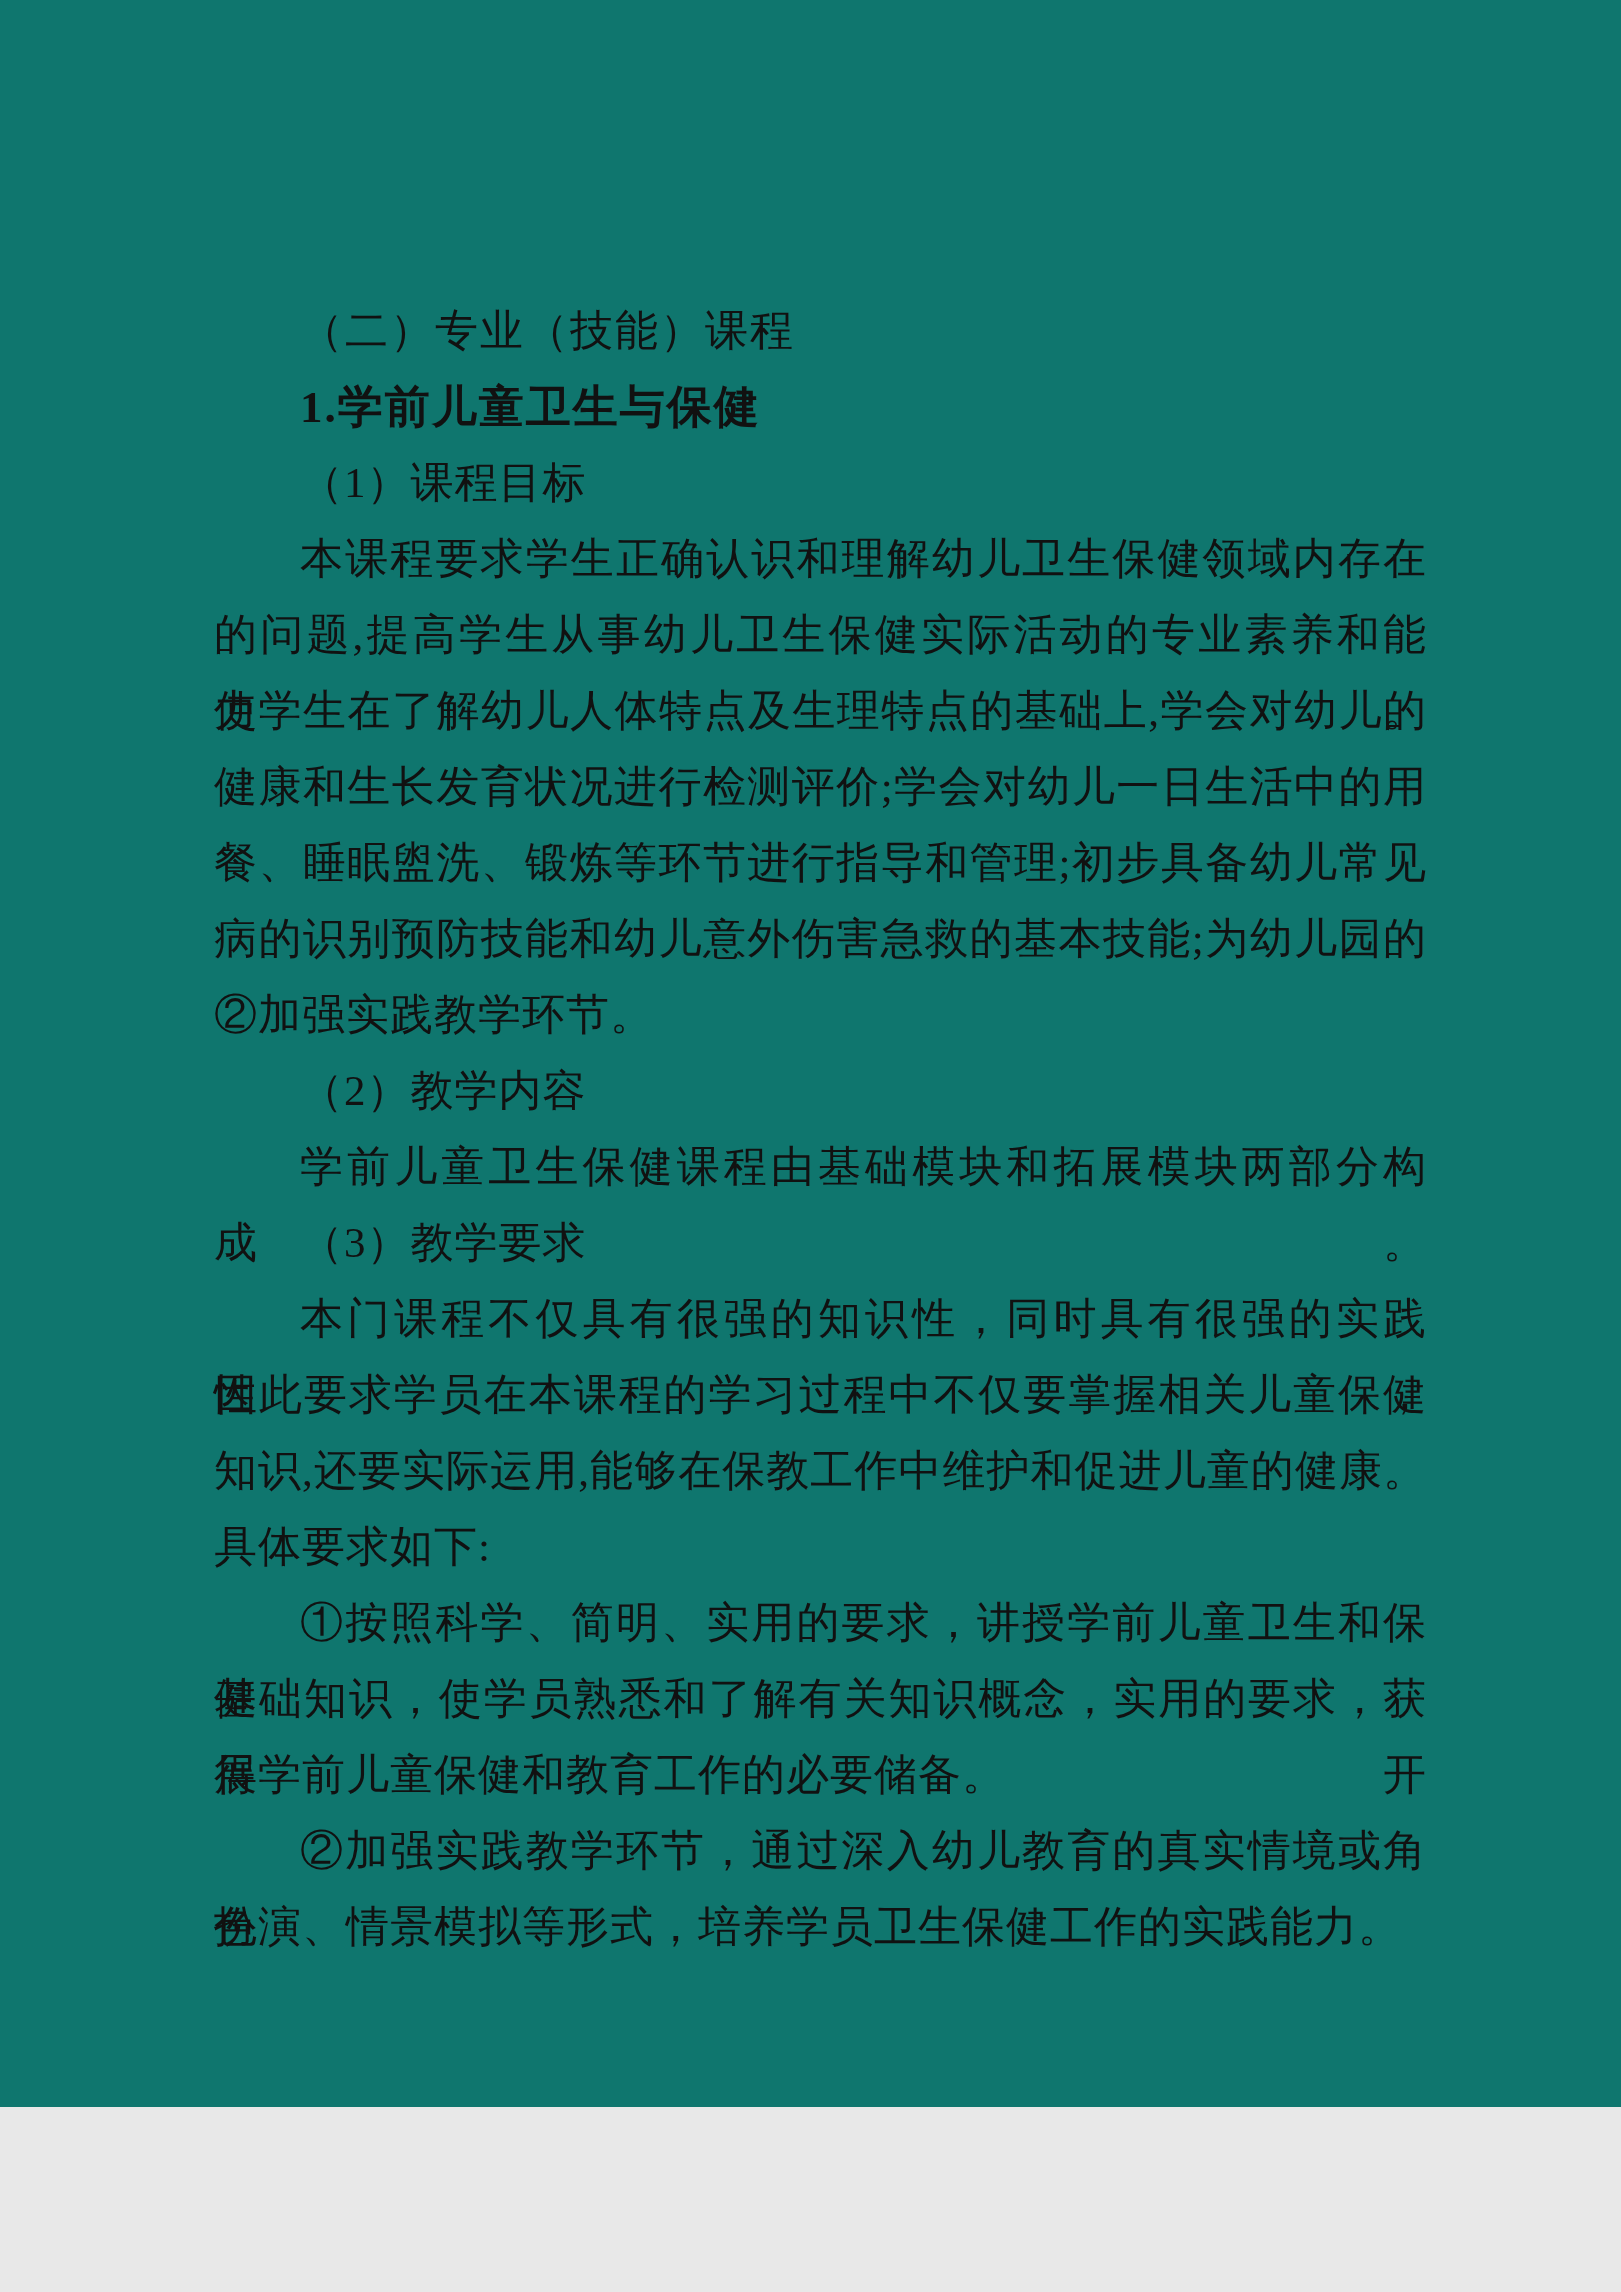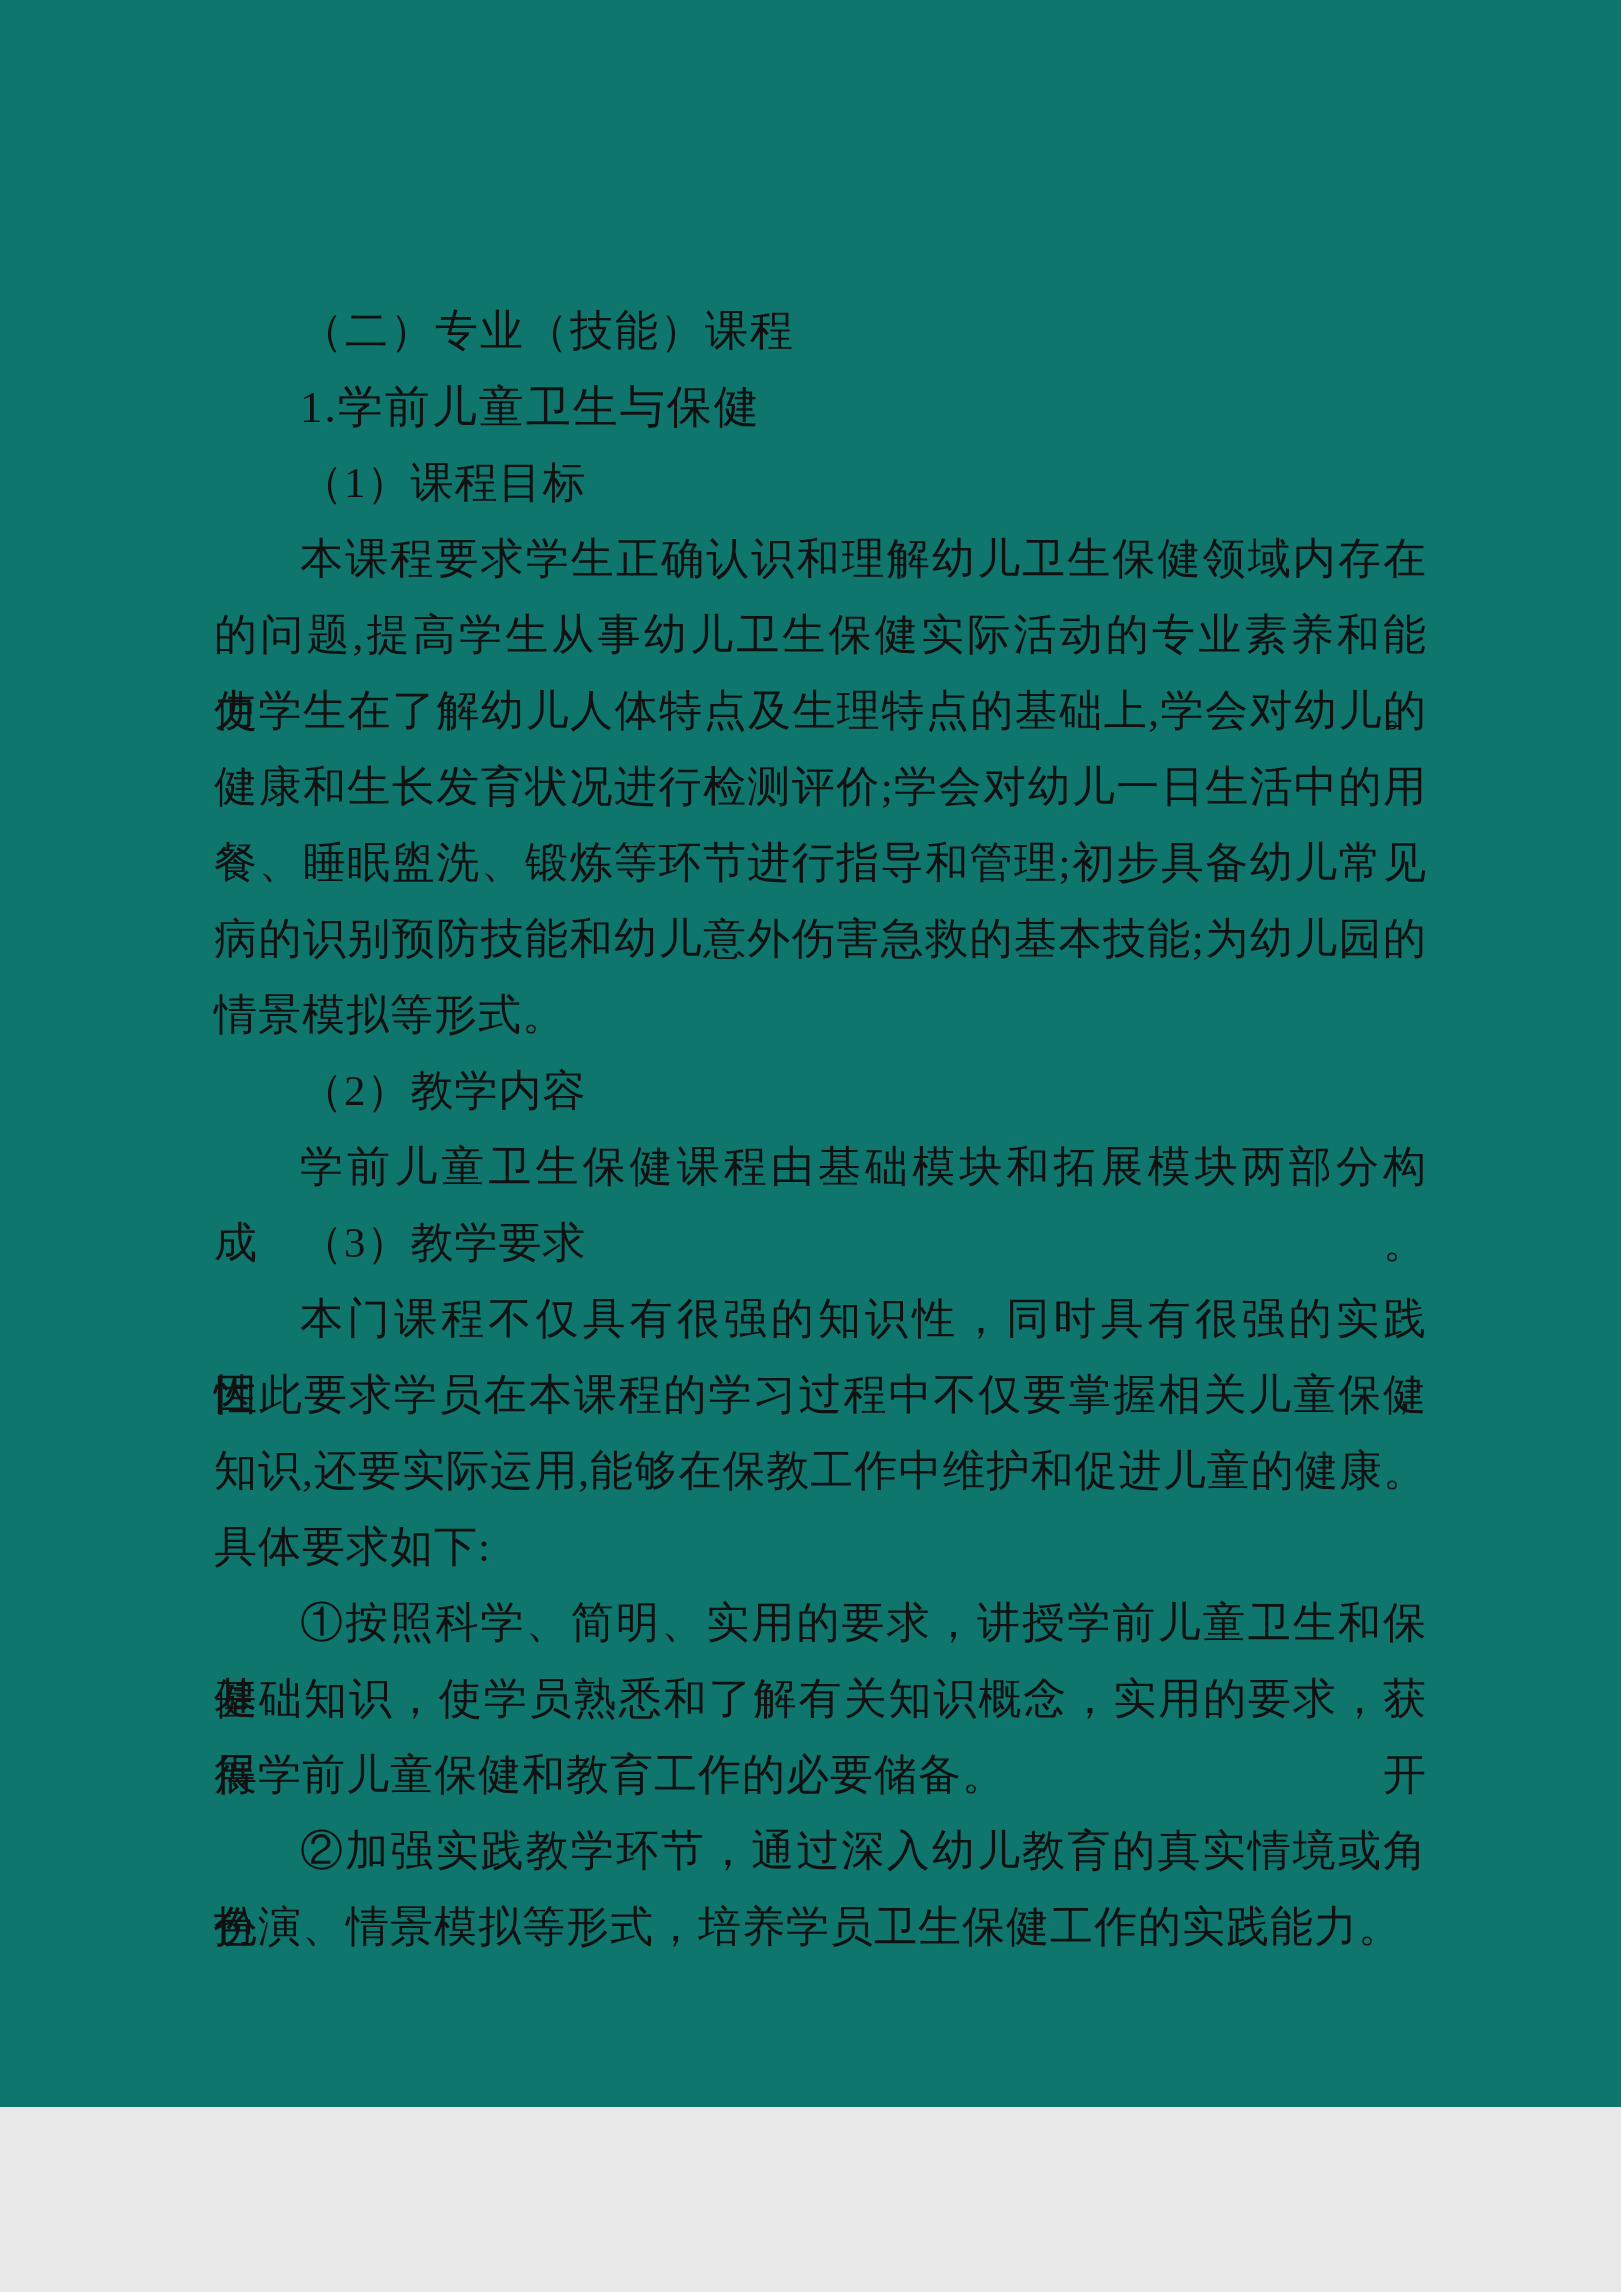--- a/index.html
+++ b/index.html
@@ -33,21 +33,21 @@
   }
   
   .just {
     white-space: normal;
     text-align: justify;
     text-align-last: justify;
   }
   .indent2 { text-indent: 86px; }
   .heading { letter-spacing: 2px; }
   .bold {
-    font-weight: normal;
+    font-weight: bold;
     font-size: 45px;
     letter-spacing: 2px;
   }
   .page-number {
     position: absolute;
     left: 1281px;
     top: 2125px;
     font-size: 32px;
     letter-spacing: 6.9px;
     color: #111111;
@@ -60,21 +60,21 @@
   <div class="text-block">
     <div class="line heading indent2">（二）专业（技能）课程</div>
     <div class="line bold indent2">1.学前儿童卫生与保健</div>
     <div class="line indent2">（1）课程目标</div>
     <div class="line just indent2">本课程要求学生正确认识和理解幼儿卫生保健领域内存在</div>
     <div class="line just">的问题,提高学生从事幼儿卫生保健实际活动的专业素养和能力。</div>
     <div class="line just">使学生在了解幼儿人体特点及生理特点的基础上,学会对幼儿的</div>
     <div class="line just">健康和生长发育状况进行检测评价;学会对幼儿一日生活中的用</div>
     <div class="line just">餐、睡眠盥洗、锻炼等环节进行指导和管理;初步具备幼儿常见</div>
     <div class="line just">病的识别预防技能和幼儿意外伤害急救的基本技能;为幼儿园的</div>
-    <div class="line">情景模拟等形式。</div>
+    <div class="line">②加强实践教学环节。</div>
     <div class="line indent2">（2）教学内容</div>
     <div class="line just indent2">学前儿童卫生保健课程由基础模块和拓展模块两部分构成。</div>
     <div class="line indent2">（3）教学要求</div>
     <div class="line just indent2">本门课程不仅具有很强的知识性，同时具有很强的实践性，</div>
     <div class="line just">因此要求学员在本课程的学习过程中不仅要掌握相关儿童保健</div>
     <div class="line just">知识,还要实际运用,能够在保教工作中维护和促进儿童的健康。</div>
     <div class="line">具体要求如下:</div>
     <div class="line just indent2">①按照科学、简明、实用的要求，讲授学前儿童卫生和保健</div>
     <div class="line just">基础知识，使学员熟悉和了解有关知识概念，实用的要求，获得开</div>
     <div class="line">展学前儿童保健和教育工作的必要储备。</div>

